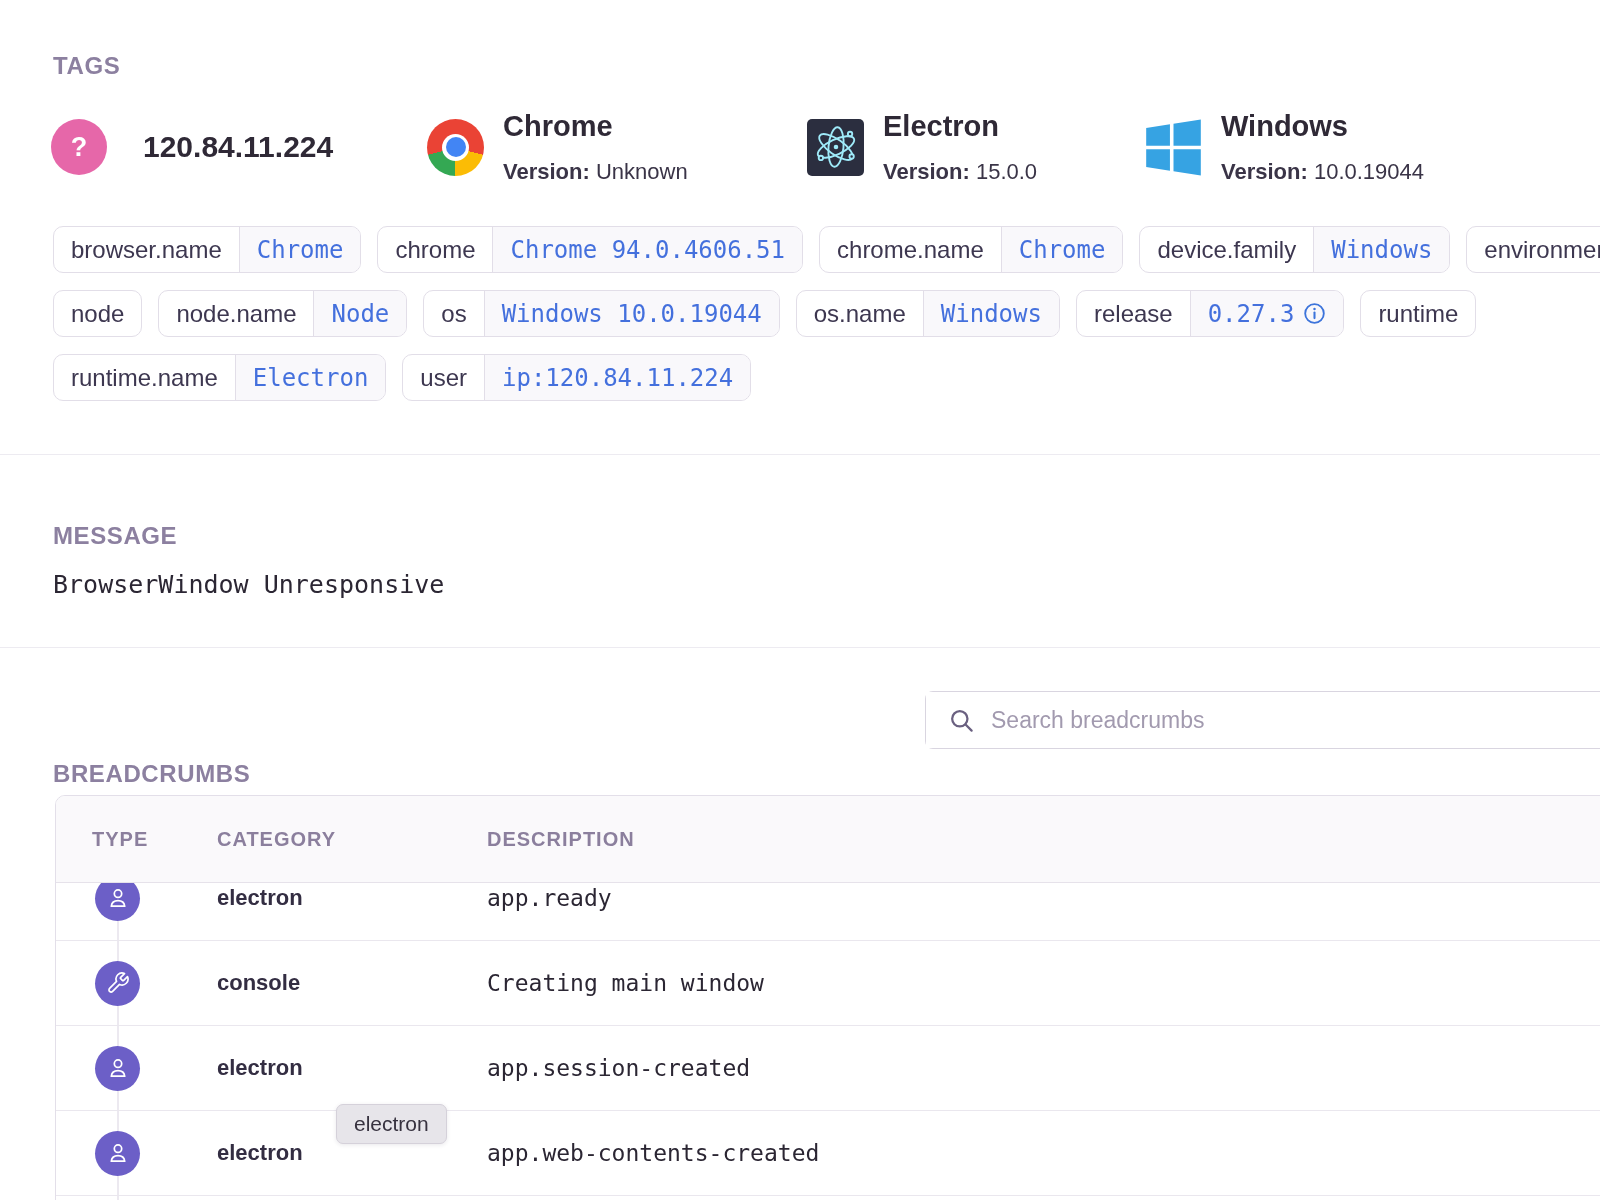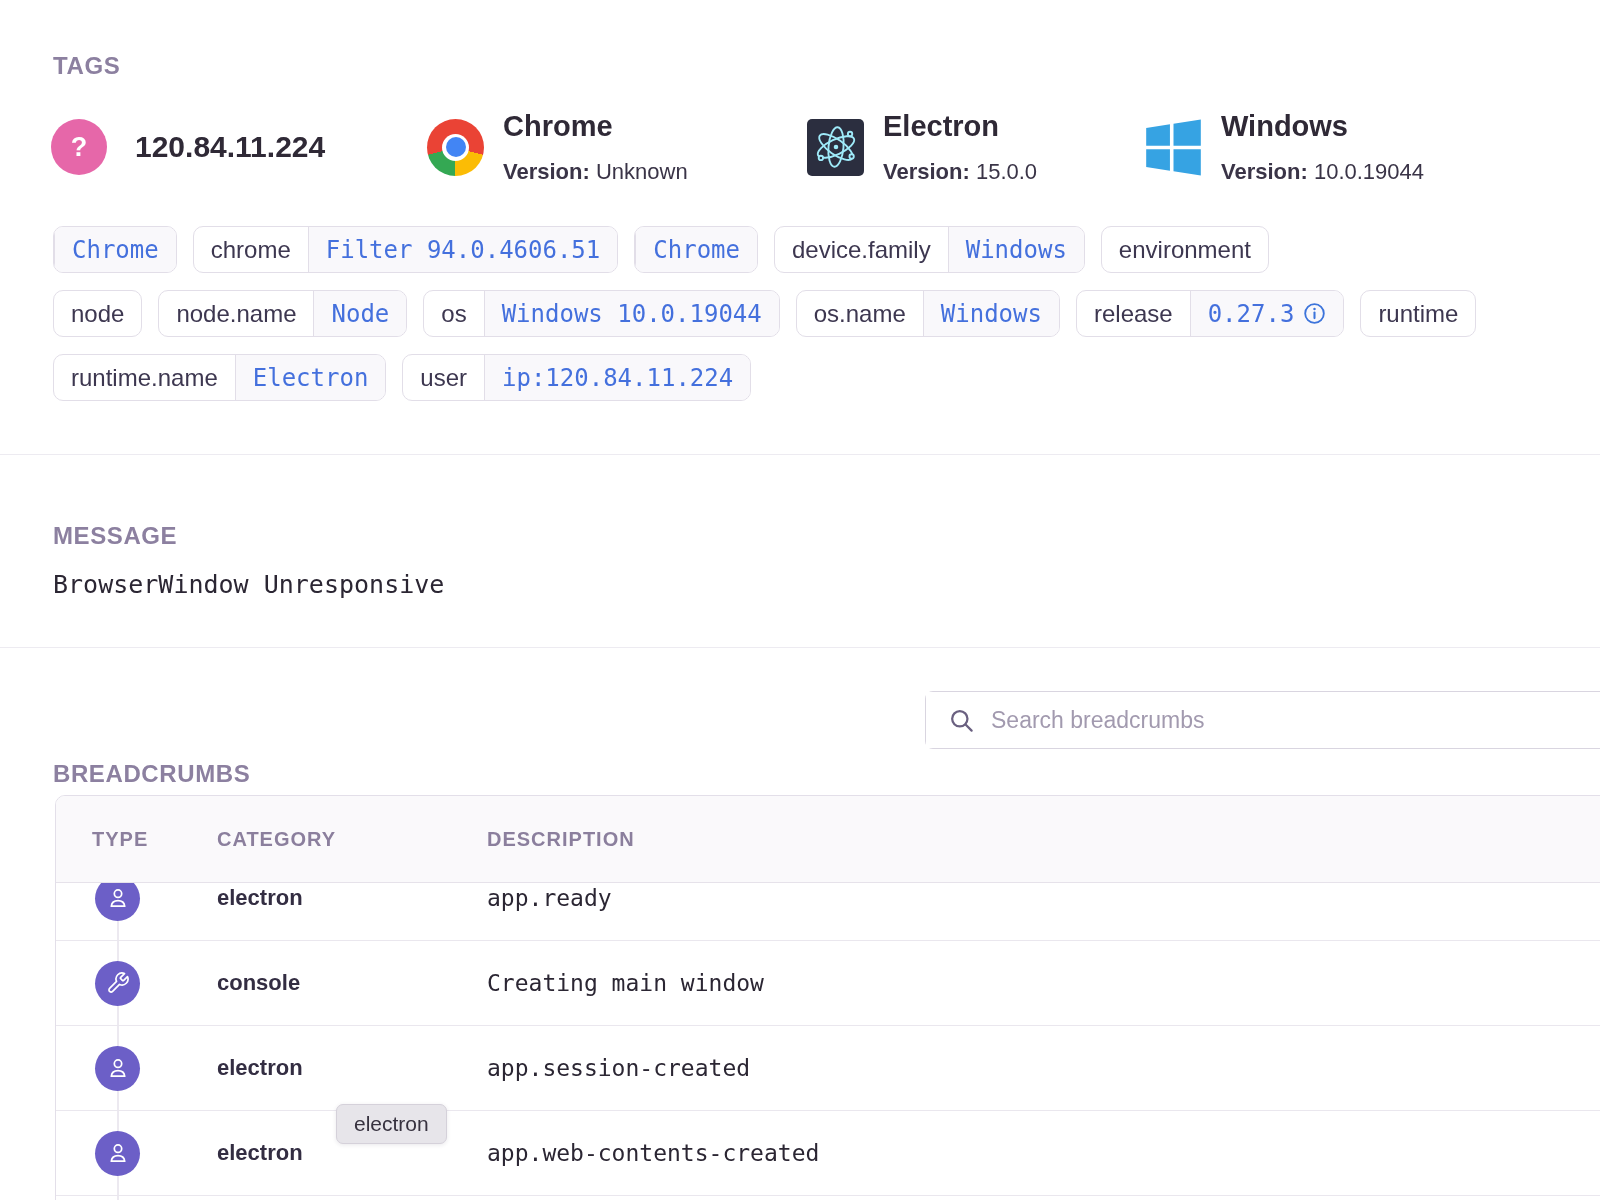--- a/index.html
+++ b/index.html
@@ -30,21 +30,21 @@
   .chrome-icon{border-radius:50%;
     background:conic-gradient(from 105deg,var(--chrome-yellow,#FBBC05) 0 75deg,
                var(--chrome-green,#34A853) 75deg 150deg,var(--chrome-red,#EA4335) 150deg 360deg);}
   .chrome-icon::before{content:"";position:absolute;inset:15px;background:#fff;border-radius:50%;}
   .chrome-icon::after{content:"";position:absolute;inset:18.5px;background:var(--chrome-blue,#4285F4);border-radius:50%;}
   .electron-tile{background:var(--electron-navy,#2B2E3F);border-radius:5px;display:flex;
                  align-items:center;justify-content:center;}
   .windows-tile{display:flex;align-items:center;justify-content:center;}
   .ctx-text{display:flex;flex-direction:column;justify-content:center;}
   .ctx-title{font-size:29px;font-weight:bold;color:var(--text-dark,#2F2936);line-height:33px;}
-  .ctx-title-big{font-size:30px;font-weight:bold;color:var(--text-dark,#2F2936);}
+  .ctx-title-big{font-size:30px;font-weight:bold;color:var(--text-dark,#2F2936);margin-left:8px;}
   .ctx-sub{font-size:22px;color:#3A3447;line-height:26px;margin-top:16px;}
   .ctx-sub-label{font-weight:bold;}
 
   
   .pill-rows{position:absolute;left:53px;top:226px;width:1600px;}
   .pill-row{display:flex;gap:16px;margin-bottom:17px;}
   .pill{display:inline-flex;align-items:stretch;height:47px;border:1px solid var(--border-gray,#E2DEE8);
         border-radius:10px;overflow:hidden;flex:none;background:#fff;box-sizing:border-box;}
   .pill-key{display:flex;align-items:center;padding:0 17px;font-size:24px;color:#3D3750;}
   .pill-value{display:flex;align-items:center;gap:9px;padding:0 17px;
@@ -159,31 +159,33 @@
           <span class="ctx-sub-label">Version:</span>
           <span>10.0.19044</span>
         </div>
       </div>
     </div>
   </div>
 
   <div class="pill-rows" id="pill-rows">
       <div class="pill-row">
         <span class="pill">
+          <span class="pill-key">browser.name</span>
           <span class="pill-value">
             <span class="pill-value-text">Chrome</span>
           </span>
         </span>
         <span class="pill">
           <span class="pill-key">chrome</span>
           <span class="pill-value">
-            <span class="pill-value-text">Filter 94.0.4606.51</span>
-          </span>
-        </span>
-        <span class="pill">
+            <span class="pill-value-text">Chrome 94.0.4606.51</span>
+          </span>
+        </span>
+        <span class="pill">
+          <span class="pill-key">chrome.name</span>
           <span class="pill-value">
             <span class="pill-value-text">Chrome</span>
           </span>
         </span>
         <span class="pill">
           <span class="pill-key">device.family</span>
           <span class="pill-value">
             <span class="pill-value-text">Windows</span>
           </span>
         </span>

